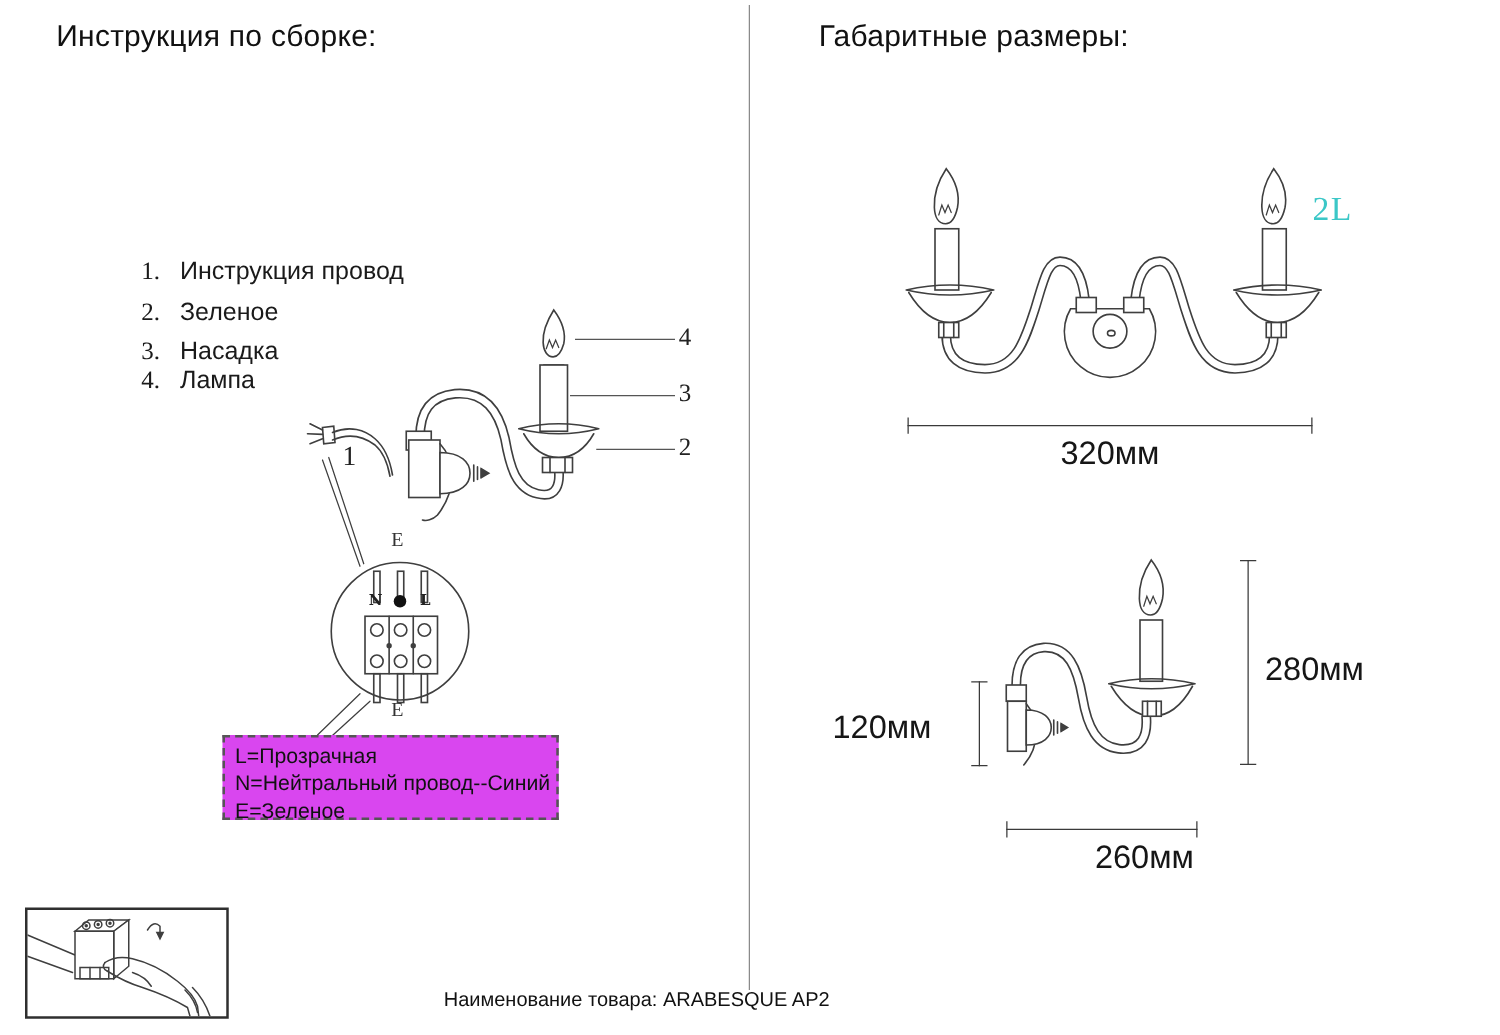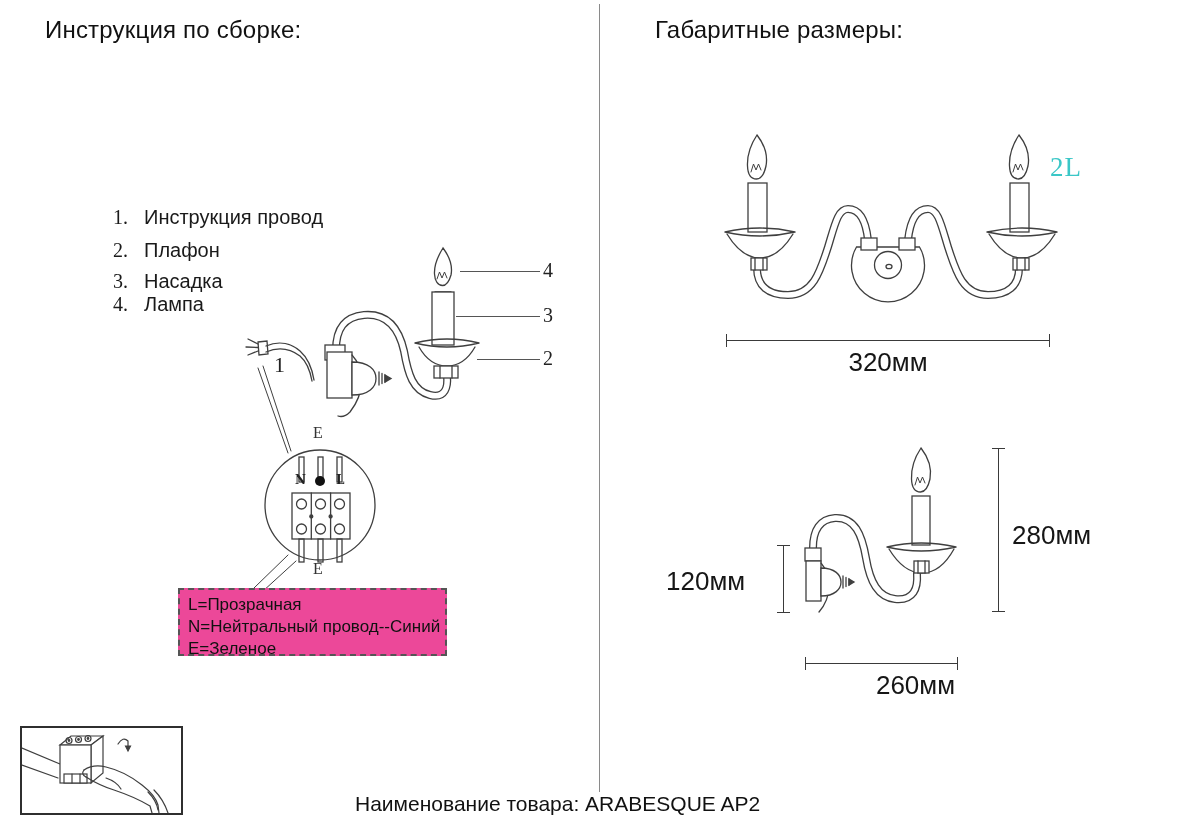--- a/index.html
+++ b/index.html
@@ -5,52 +5,52 @@
   html,body{margin:0;padding:0;background:#fff;}
   .canvas{position:relative;width:1200px;height:828px;background:#ffffff;
           font-family:"Liberation Sans",sans-serif;color:#1a1a1a;overflow:hidden;}
   .abs{position:absolute;}
   .title{font-size:24px;letter-spacing:0.2px;color:#111;}
   .part-num{display:inline-block;width:30px;text-align:right;font-family:"Liberation Serif",serif;font-size:20px;}
   .part-label{display:inline-block;margin-left:16px;font-size:20px;}
   .callout-num{font-family:"Liberation Serif",serif;font-size:20px;color:#222;}
   .callout-line{height:0;border-top:1px solid #555;}
   .divider{width:1px;background:#8a8a8a;}
-  .legend-box{border:2px dashed #555;background:#ec4899;padding:4px 6px 2px 8px;box-sizing:border-box;}
+  .legend-box{border:2px dashed #555;background:#d946ef;padding:4px 6px 2px 8px;box-sizing:border-box;}
   .legend-line{font-size:17px;line-height:22px;color:#111;white-space:nowrap;}
   .wire-label{font-family:"DejaVu Serif",serif;font-weight:bold;font-size:12px;color:#222;}
   .earth-label{font-family:"Liberation Serif",serif;font-size:16px;color:#333;}
   .ground-dot{width:10px;height:10px;border-radius:50%;background:#111;}
   .dim-label{font-size:26px;color:#161616;}
   .dim-line-h{height:0;border-top:1px solid #3a3a3a;}
   .dim-line-v{width:0;border-left:1px solid #3a3a3a;}
   .tick-v{width:0;height:13px;border-left:1px solid #3a3a3a;}
   .tick-h{height:0;width:13px;border-top:1px solid #3a3a3a;}
   .lamp-count{font-family:"Liberation Serif",serif;font-size:27px;letter-spacing:1px;}
   .inset-box{border:2px solid #2f2f2f;background:#fff;}
-  .footer-text{font-size:21px;color:#111;}
+  .footer-text{font-size:16px;color:#111;}
   svg{display:block;}
   svg path,svg rect,svg circle,svg ellipse,svg line{vector-effect:none;}
 </style>
 </head>
 <body>
 
 <div class="canvas">
 
   <div class="abs title" style="left:45px;top:16px;">Инструкция по сборке:</div>
   <div class="abs title" style="left:655px;top:16px;">Габаритные размеры:</div>
 
   <div class="abs divider" style="left:599px;top:4px;height:788px;"></div>
 
   <div class="abs" style="left:98px;top:206px;">
     <div style="margin-bottom:10px;">
       <span class="part-num">1.</span><span class="part-label">Инструкция провод</span>
     </div>
     <div style="margin-bottom:8px;">
-      <span class="part-num">2.</span><span class="part-label">Плафон</span>
+      <span class="part-num">2.</span><span class="part-label">Зеленое</span>
     </div>
     <div style="margin-bottom:0;">
       <span class="part-num">3.</span><span class="part-label">Насадка</span>
     </div>
     <div>
       <span class="part-num">4.</span><span class="part-label">Лампа</span>
     </div>
   </div>
 
   <svg class="abs" style="left:230px;top:235px;" width="340" height="360" viewBox="0 0 340 360" fill="none" stroke="#3f3f3f" stroke-width="1.3" stroke-linecap="round">

